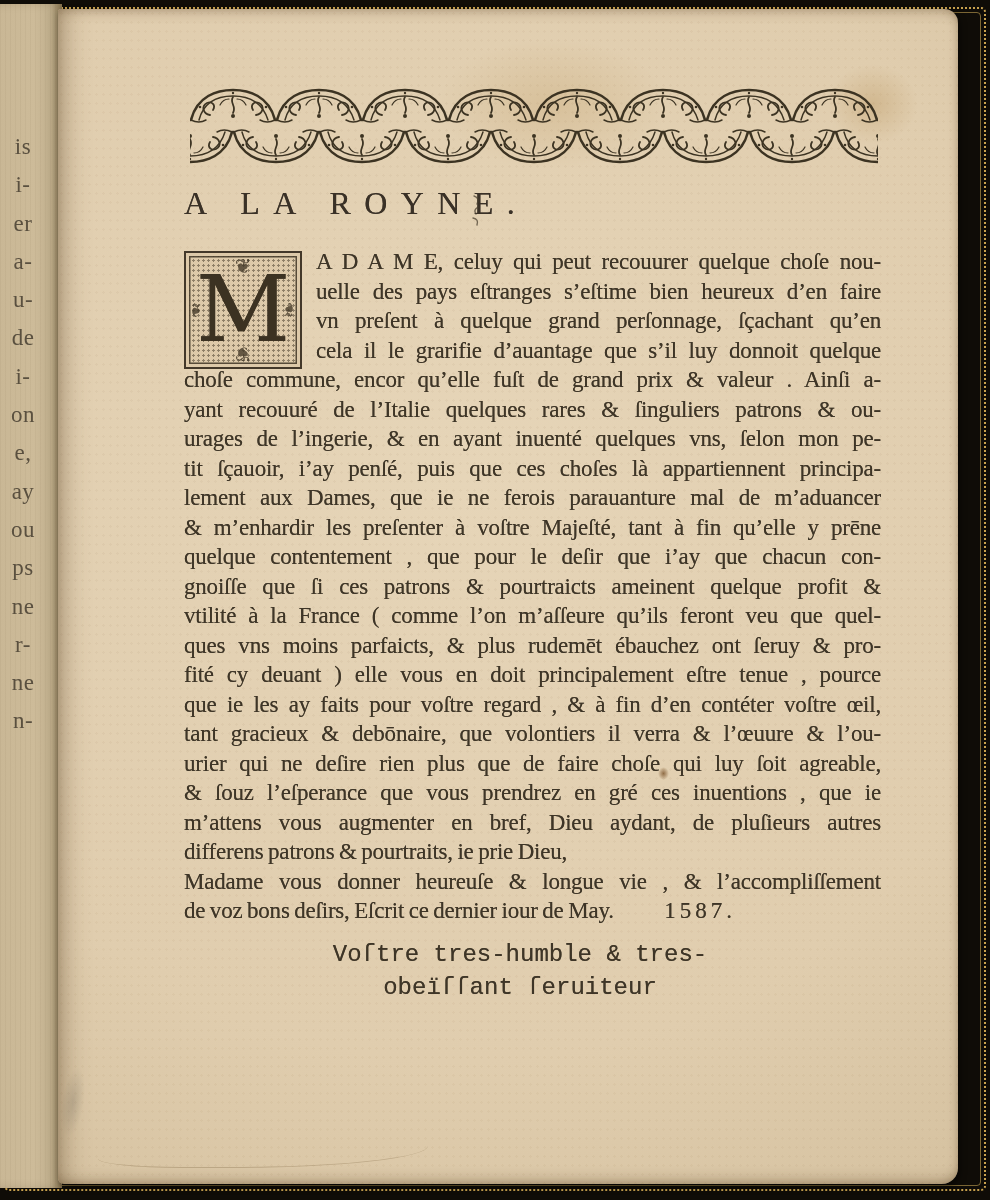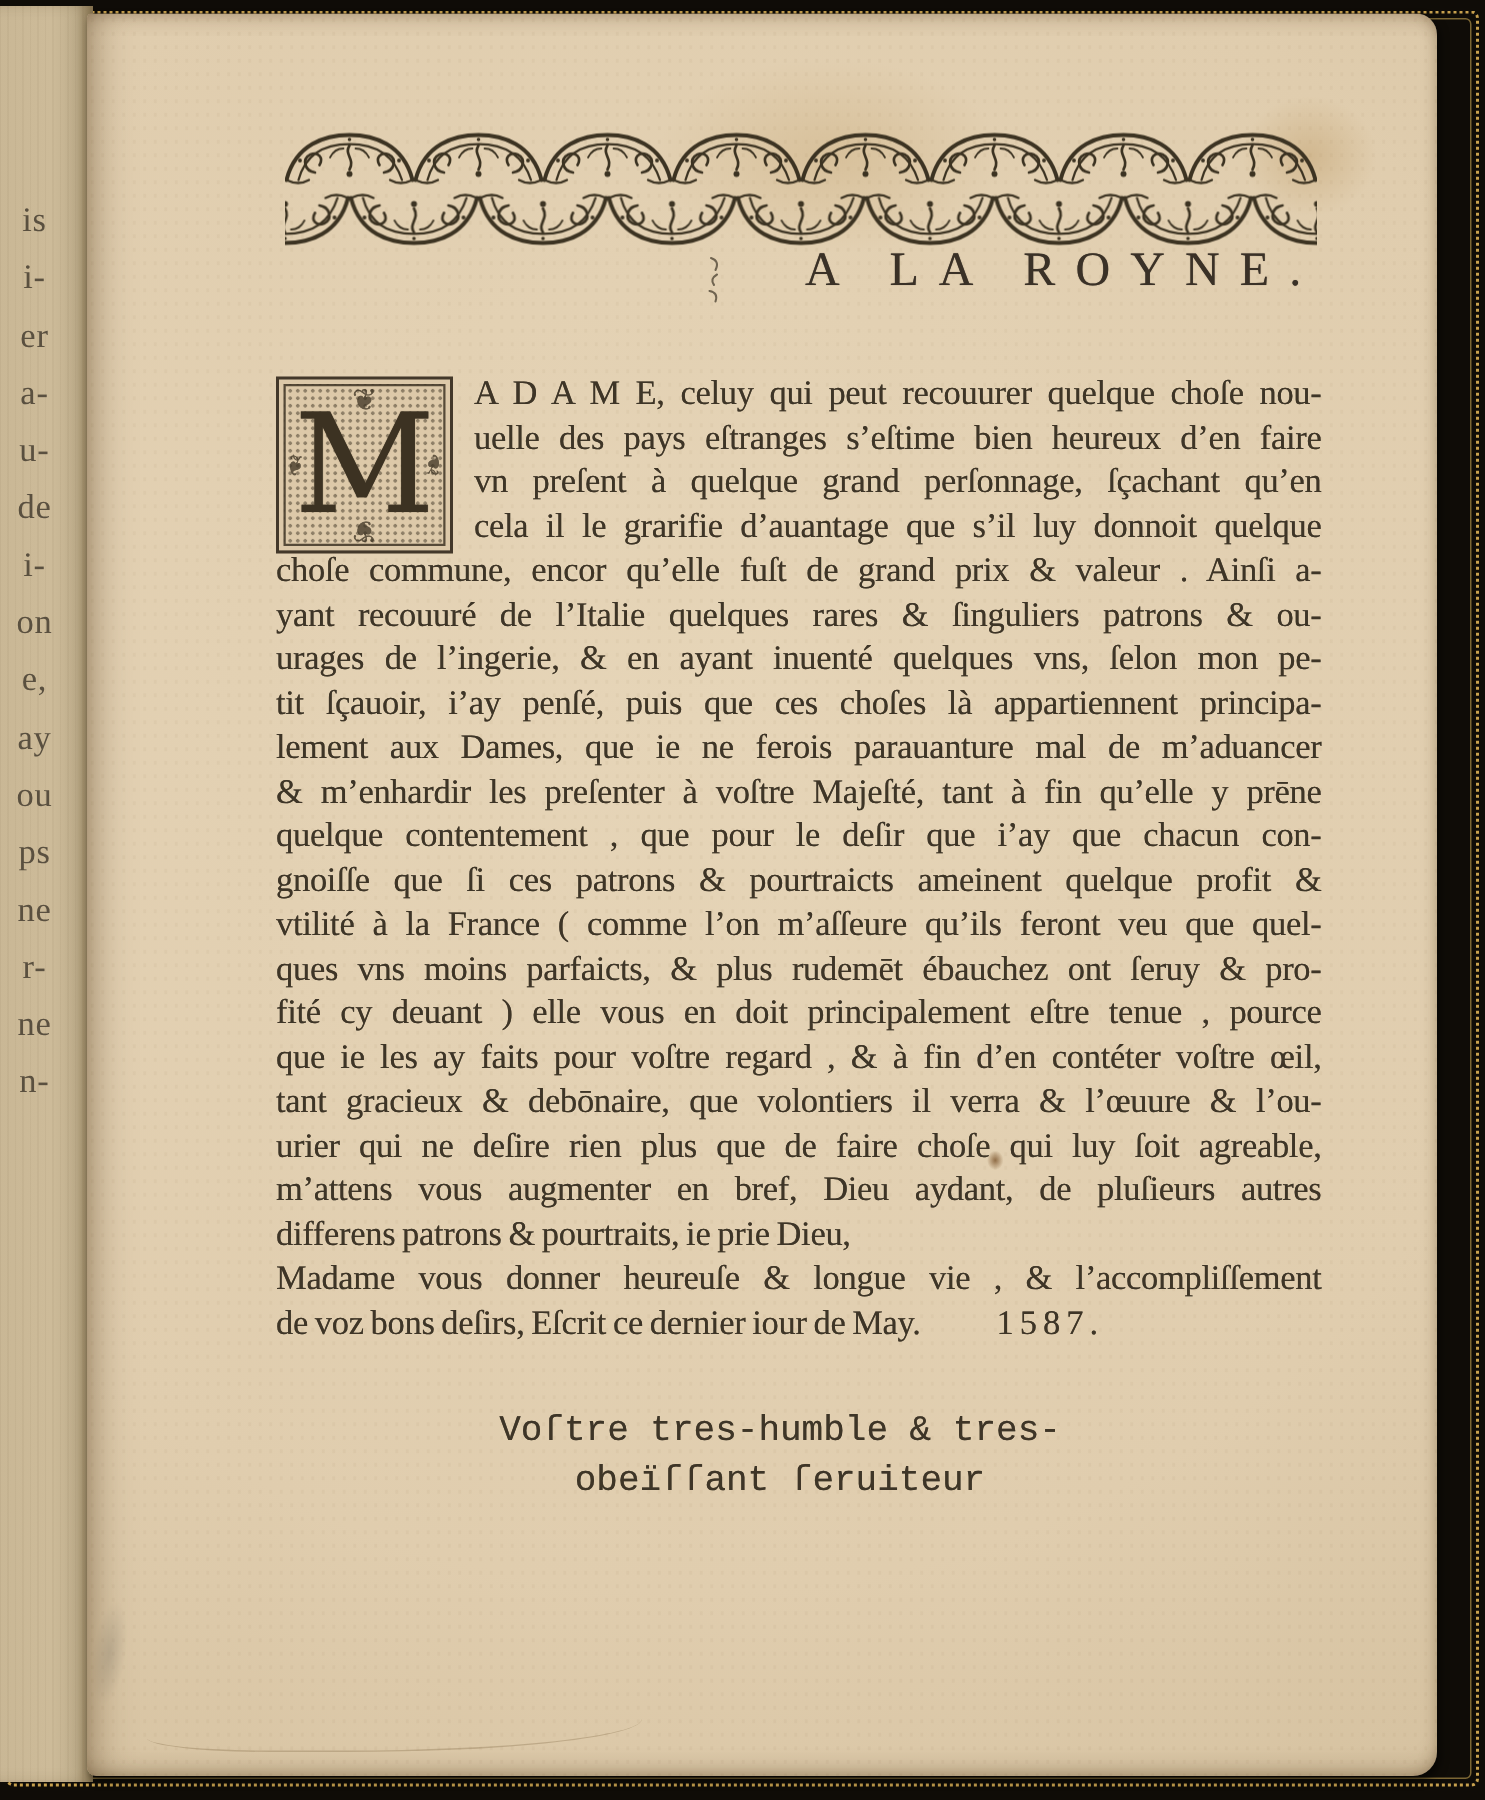--- a/index.html
+++ b/index.html
@@ -44,21 +44,21 @@
   .fleck{left:600px;top:758px;width:11px;height:13px;background:radial-gradient(closest-side,rgba(110,68,26,.7),rgba(110,68,26,0));}
   .pencil-smudge{left:4px;top:1058px;width:22px;height:70px;transform:rotate(8deg);
     background:radial-gradient(closest-side,rgba(95,90,80,.22),rgba(95,90,80,0));}
   .curl-line{position:absolute;left:40px;bottom:16px;width:330px;height:36px;
     border-bottom:1.5px solid rgba(120,95,60,.3);border-radius:0 0 60% 25%;}
 
   
   .ornament{position:absolute;left:132px;top:78px;}
 
   
-  .title-row{position:absolute;left:126px;top:152px;width:697px;text-align:right;}
+  .title-row{position:absolute;left:126px;top:176px;width:697px;text-align:left;}
   .page-title{font-size:32px;letter-spacing:.42em;color:#3a3127;
     text-shadow:0 0 .5px rgba(58,49,39,.8);}
   .ink-mark{position:absolute;left:286px;top:8px;opacity:.75;}
 
   
   .body-text{position:absolute;left:126px;top:238px;width:697px;color:#3e3527;
     font-size:23px;letter-spacing:-.2px;word-spacing:-1px;
     text-shadow:0 0 .4px rgba(62,53,39,.75);}
   .line{height:29.5px;line-height:29.5px;text-align:justify;text-align-last:justify;white-space:nowrap;}
   #opening-lines .line{margin-left:132px;}
@@ -187,20 +187,21 @@
           <div class="line">lement aux Dames, que ie ne ferois parauanture mal de m’aduancer</div>
           <div class="line">&amp; m’enhardir les preſenter à voſtre Majeſté, tant à fin qu’elle y prēne</div>
           <div class="line">quelque contentement , que pour le deſir que i’ay que chacun con-</div>
           <div class="line">gnoiſſe que ſi ces patrons &amp; pourtraicts ameinent quelque profit &amp;</div>
           <div class="line">vtilité à la France ( comme l’on m’aſſeure qu’ils feront veu que quel-</div>
           <div class="line">ques vns moins parfaicts, &amp; plus rudemēt ébauchez ont ſeruy &amp; pro-</div>
           <div class="line">fité cy deuant ) elle vous en doit principalement eſtre tenue , pource</div>
           <div class="line">que ie les ay faits pour voſtre regard , &amp; à fin d’en contéter voſtre œil,</div>
           <div class="line">tant gracieux &amp; debōnaire, que volontiers il verra &amp; l’œuure &amp; l’ou-</div>
           <div class="line">urier qui ne deſire rien plus que de faire choſe qui luy ſoit agreable,</div>
+          <div class="line">&amp; ſouz l’eſperance que vous prendrez en gré ces inuentions , que ie</div>
           <div class="line">m’attens vous augmenter en bref, Dieu aydant, de pluſieurs autres</div>
         </div>
       <div class="line plain">differens patrons &amp; pourtraits, ie prie Dieu,</div>
       <div class="line">Madame vous donner heureuſe &amp; longue vie , &amp; l’accompliſſement</div>
       <div class="line plain">
         <span>de voz bons deſirs, Eſcrit ce dernier iour de May.</span>
         <span class="year">1587.</span>
       </div>
     </div>
 

